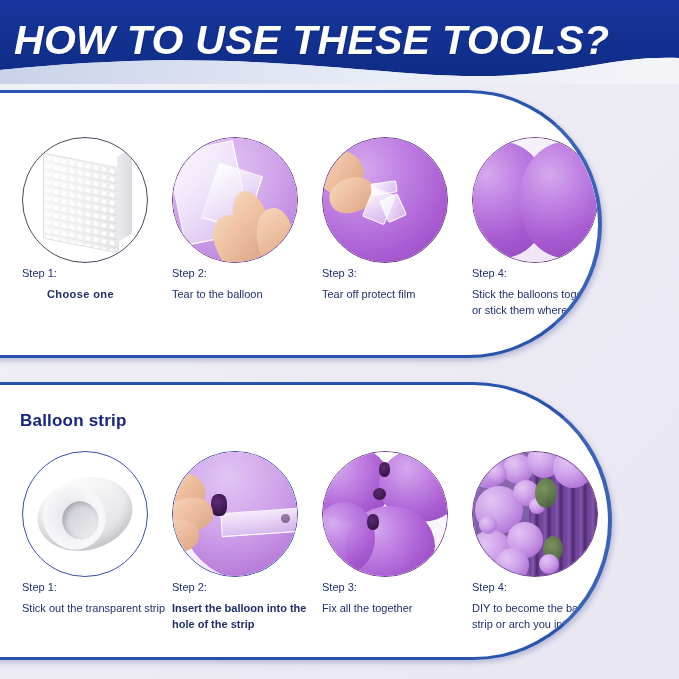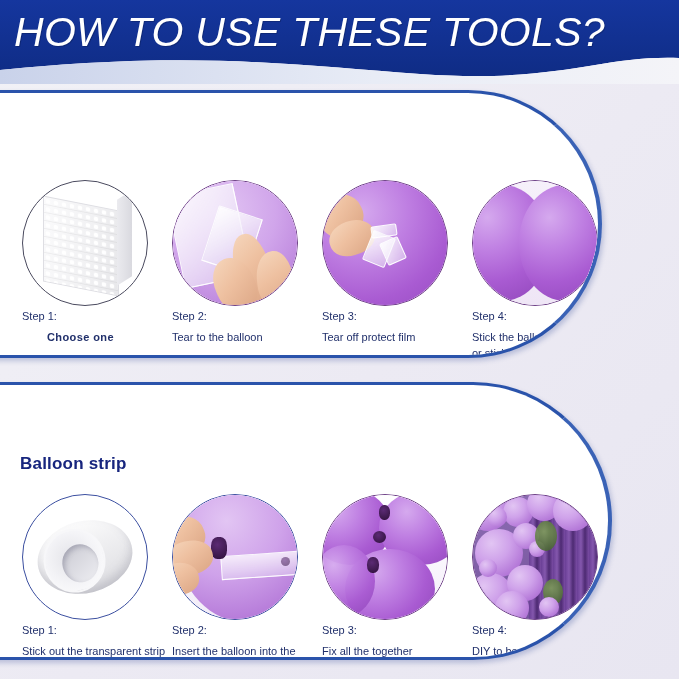--- a/index.html
+++ b/index.html
@@ -24,24 +24,24 @@
     overflow: hidden;
   }
   .header-bg {
     position: absolute;
     left: 0; top: 0;
     width: 679px; height: 84px;
   }
   .header-title {
     position: absolute;
     left: 14px;
-    top: 9px;
+    top: 17px;
     width: 660px;
     font-size: 41px;
-    font-weight: normal;
+    font-weight: bold;
     font-style: italic;
     letter-spacing: 0.3px;
     color: #ffffff;
     white-space: nowrap;
     text-shadow: 1px 1px 0 rgba(0,0,0,0.18);
     z-index: 3;
   }
 
   
   .panel {
@@ -72,21 +72,20 @@
     border-top-right-radius: 150px;
     border-bottom-right-radius: 150px;
     box-shadow: 2px 3px 5px rgba(70,90,160,0.30);
   }
   .panel-inner {
     position: absolute;
     left: 40px;
     top: 0;
     width: 598px;
     height: 100%;
-    margin-top: 43px;
   }
 
   .section-title {
     position: absolute;
     left: 20px;
     top: 26px;
     font-size: 17px;
     font-weight: bold;
     color: #17257e;
     letter-spacing: 0.2px;
@@ -332,21 +331,21 @@
         <div class="fill" style="background:linear-gradient(180deg,#ffffff,#f2ecf8);"></div>
         <div class="bal-soft" style="left:6px; top:-18px; width:140px; height:146px;"></div>
         <div class="film" style="left:48px; top:58px; width:90px; height:22px; transform:rotate(-4deg); background:linear-gradient(180deg,rgba(255,255,255,0.75),rgba(232,224,245,0.45));"></div>
         <div class="knot" style="left:108px; top:62px; width:9px; height:9px; opacity:0.55;"></div>
         <div class="knot" style="left:38px; top:42px; width:16px; height:22px; border-radius:40%;"></div>
         <div class="finger" style="left:-12px; top:22px; width:44px; height:40px; transform:rotate(-22deg);"></div>
         <div class="finger" style="left:-8px; top:46px; width:48px; height:34px; transform:rotate(-12deg);"></div>
         <div class="finger" style="left:-16px; top:68px; width:42px; height:32px; transform:rotate(-6deg);"></div>
       </div>
       <div class="step-label">Step 2:</div>
-      <div class="step-desc" style="white-space:pre-line;">Insert the balloon into the
+      <div class="step-desc" style="white-space:pre-line;font-weight:bold;">Insert the balloon into the
 hole of the strip</div>
     </div>
 
     <div class="step" style="left:314px; top:66px;">
       <div class="circle outline-purple">
         <div class="fill" style="background:linear-gradient(180deg,#ffffff,#f4eefa);"></div>
         <div class="bal-purple" style="left:-14px; top:-6px; width:82px; height:76px;"></div>
         <div class="bal-purple" style="left:56px; top:-4px; width:84px; height:74px;"></div>
         <div class="bal-purple" style="left:22px; top:54px; width:90px; height:80px;"></div>
         <div class="bal-purple" style="left:-10px; top:50px; width:62px; height:72px; opacity:0.95;"></div>

